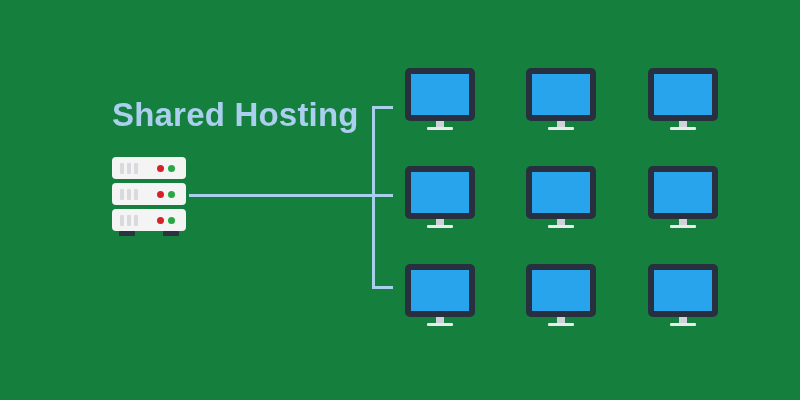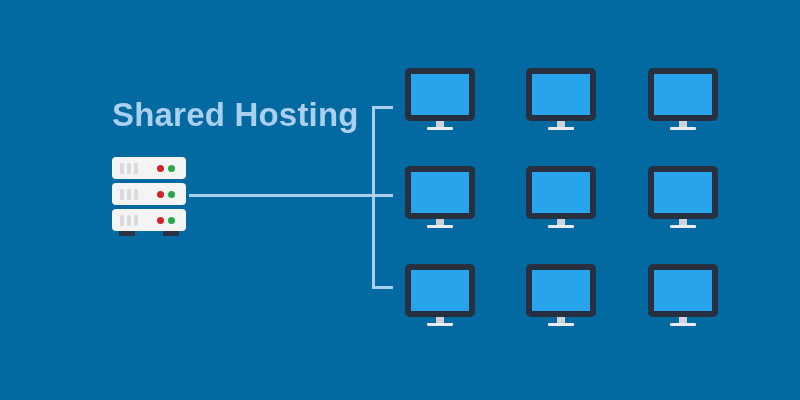--- a/index.html
+++ b/index.html
@@ -4,21 +4,21 @@
 <style>
   html, body {
     margin: 0;
     padding: 0;
     background: #46587d;
   }
   #stage {
     position: relative;
     width: 800px;
     height: 400px;
-    background: #0369a1;
+    background: #15803d;
     overflow: hidden;
     font-family: "Liberation Sans", sans-serif;
   }
 
   
   #title {
     position: absolute;
     left: 112px;
     top: 98px;
     font-size: 33px;

